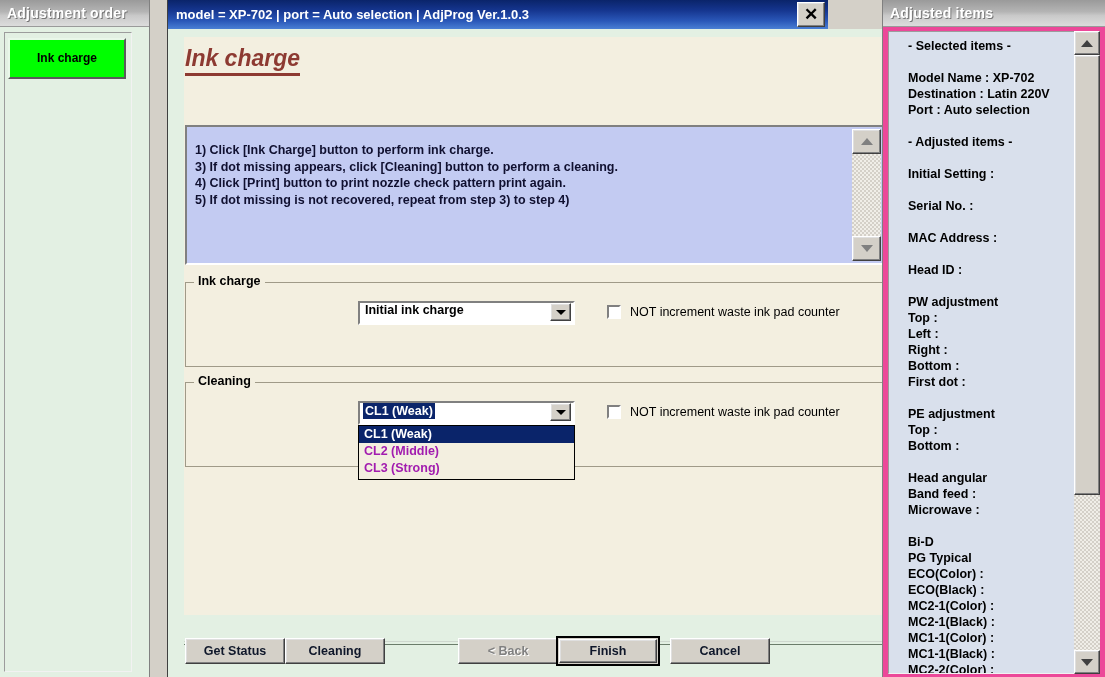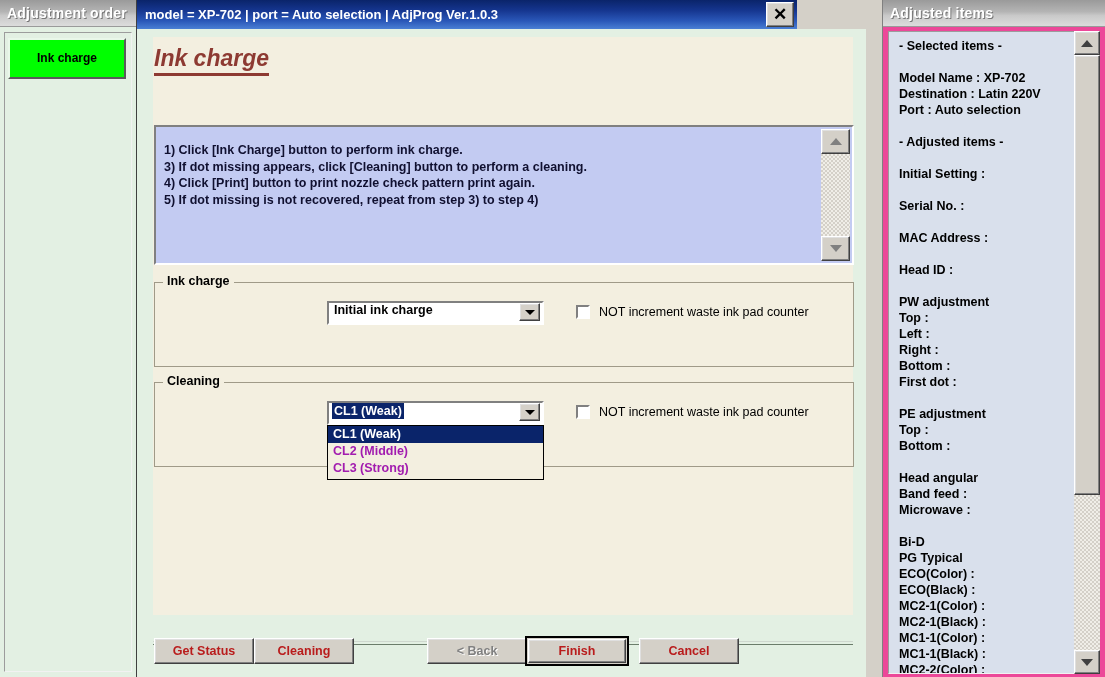--- a/index.html
+++ b/index.html
@@ -49,21 +49,21 @@
     border-right:2px solid #5a5a5a;
     border-bottom:2px solid #5a5a5a;
     font-size:12px;font-weight:bold;color:#000;
     line-height:37px;text-align:center;
     box-sizing:border-box;
     cursor:default;
   }
 
   
   .main-window{
-    position:absolute;left:136px;top:0;width:661px;height:677px;
+    position:absolute;left:167px;top:0;width:661px;height:677px;
     background:#e3f0e3;
     border-left:1px solid #404040;
     box-sizing:border-box;
   }
   .title-bar{
     height:29px;
     background:linear-gradient(to bottom,#0a246a 0%,#15358e 35%,#2a57b8 72%,#4a7fd4 100%);
     display:flex;align-items:center;justify-content:space-between;
     padding:0 3px 0 8px;
     box-sizing:border-box;
@@ -229,21 +229,21 @@
 
   
   .btn{
     position:absolute;
     background:#d4d0c8;
     border-top:1px solid #ffffff;border-left:1px solid #ffffff;
     border-right:1px solid #404040;border-bottom:1px solid #404040;
     box-shadow:inset -1px -1px 0 #808080, inset 1px 1px 0 #dfdfdf;
     box-sizing:border-box;
     display:flex;align-items:center;justify-content:center;
-    font-size:12.5px;font-weight:bold;color:#b91c1c;
+    font-size:12.5px;font-weight:bold;color:#0f172a;
     cursor:default;white-space:nowrap;
   }
   .btn.disabled{color:#808080;text-shadow:1px 1px 0 #ffffff;}
   .btn.default{
     border:2px solid #000;
     box-shadow:none;
   }
   .btn.default .inner{
     position:absolute;left:1px;top:1px;right:1px;bottom:1px;
     background:#d4d0c8;
@@ -264,21 +264,21 @@
   .right-body{
     position:absolute;left:5px;top:31px;width:215px;height:643px;
     box-sizing:border-box;
   }
   .adj-list{
     position:absolute;left:0;top:0;width:188px;height:643px;
     background:#d9e0ec;
     border-left:1px solid #9c9c9c;border-top:1px solid #9c9c9c;
     border-right:1px solid #f2f2f2;border-bottom:1px solid #f2f2f2;
     box-sizing:border-box;
-    padding:6px 0 0 10px;
+    padding:6px 0 0 19px;
     overflow:hidden;
   }
   .adj-line{
     font-size:12.5px;font-weight:bold;color:#000;
     line-height:16px;white-space:nowrap;height:16px;
   }
   .adj-line.blank{height:16px;}
   .adj-sb{
     position:absolute;right:3px;top:0;width:26px;height:643px;
     background:#d4d0c8;

